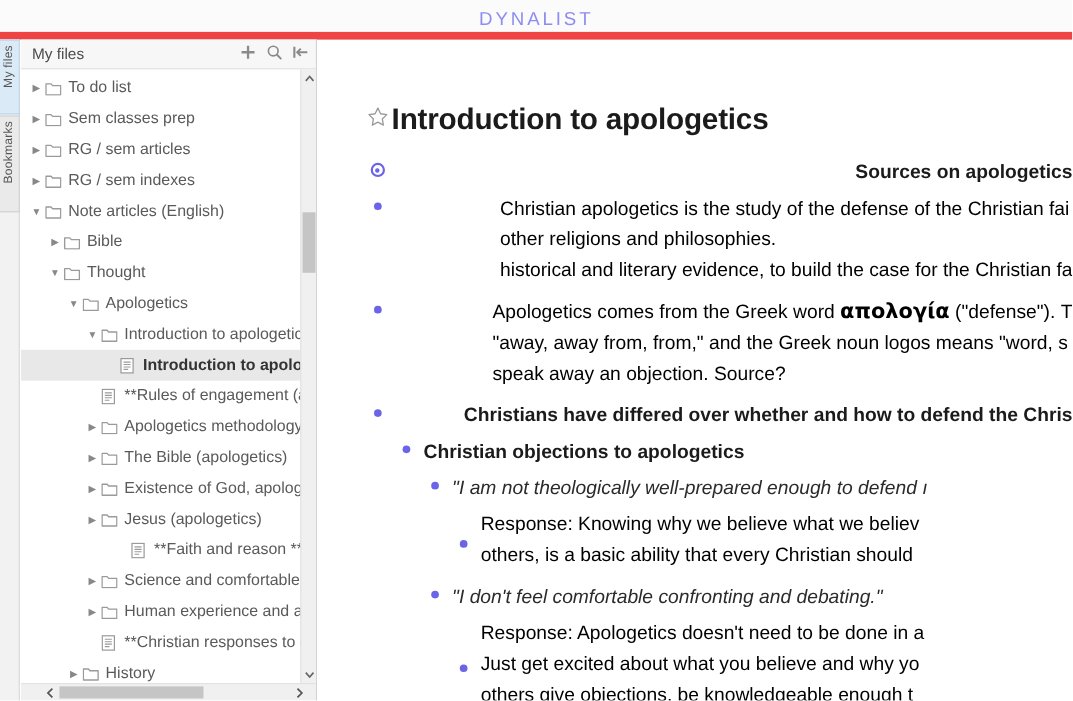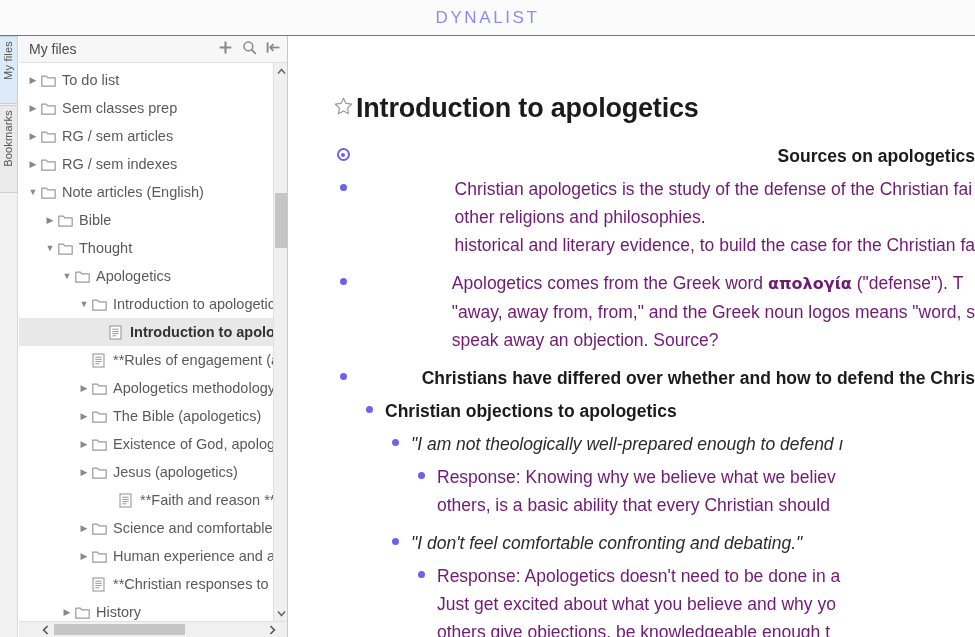--- a/index.html
+++ b/index.html
@@ -18,21 +18,21 @@
     overflow: hidden;
     background: #ffffff;
   }
 
   
   .topbar {
     position: absolute;
     left: 0; top: 0;
     width: 975px; height: 36px;
     background: #fbfbfb;
-    border-bottom: 1px solid #ef4444;
+    border-bottom: 7px solid #ef4444;
   }
   .brand {
     position: absolute;
     left: 0; right: 0; top: 0;
     height: 36px;
     line-height: 36px;
     text-align: center;
     font-size: 17px;
     letter-spacing: 2.6px;
     color: #8e8cf0;
@@ -253,34 +253,34 @@
     content: "";
     position: absolute;
     left: 2.5px; top: 2.5px;
     width: 4px; height: 4px;
     border-radius: 50%;
     background: #6b63e8;
   }
   .text {
     font-size: 17.5px;
     line-height: 28px;
-    color: #701a75;
+    color: #000000;
     padding-left: 6px;
   }
   .text.b { font-weight: bold; color: #1b1b1b; }
   .text.i { font-style: italic; color: #2b2b2b; }
   .greek {
     font-family: "DejaVu Sans", sans-serif;
     font-weight: bold;
-    font-size: 16px;
+    font-size: 19px;
   }
   .lvl1 { margin-left: 44px; justify-content: space-between; }
   .lvl2 { margin-left: 70px; }
   .lvl3 { margin-left: 96px; }
-  .lvl4 { margin-left: 122px; }
+  .lvl4 { margin-left: 122px; align-items: center; }
   .gap { height: 10px; }
   .gap-s { height: 5px; }
 </style>
 </head>
 <body>
 
 <div id="app">
 
   <div class="topbar">
     <div class="brand">DYNALIST</div>

